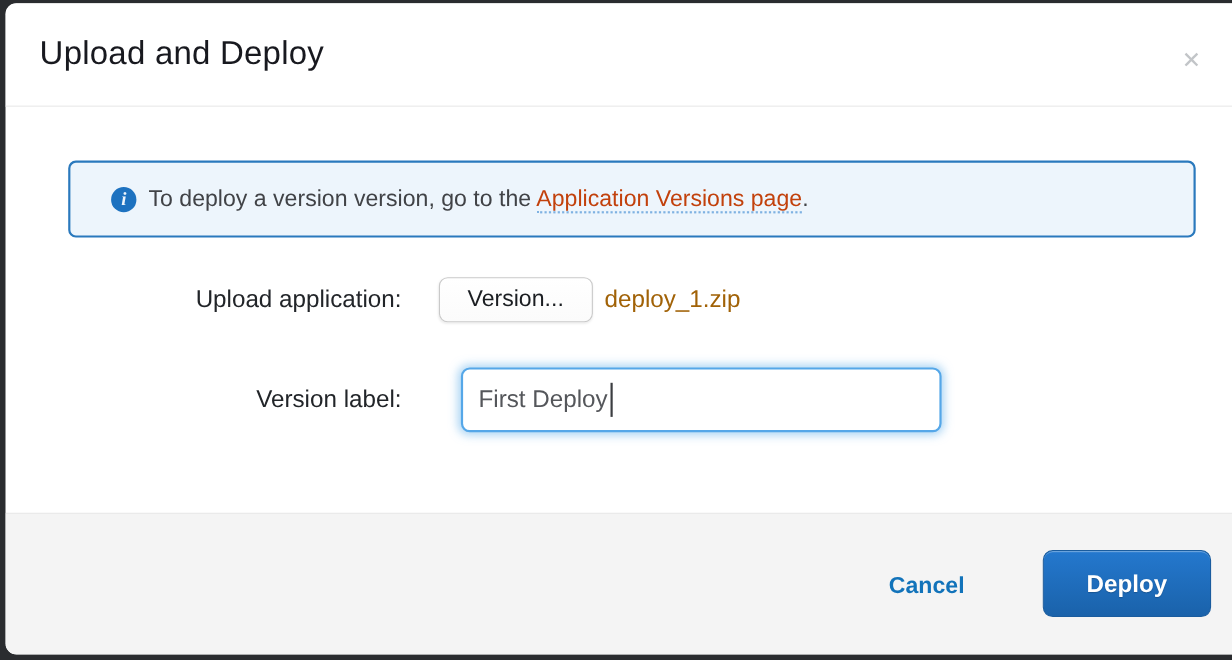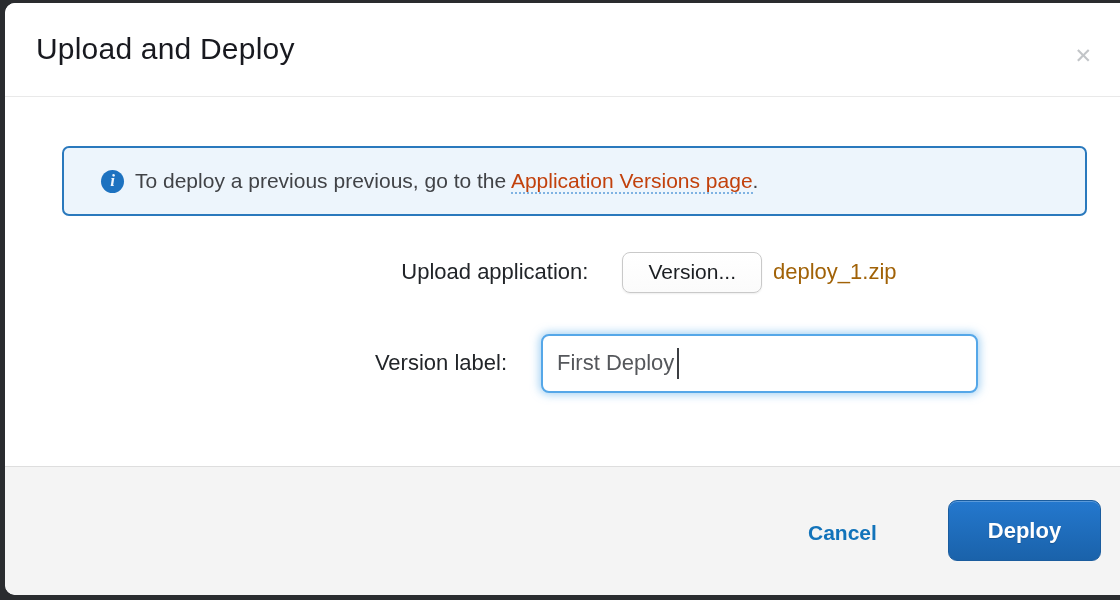--- a/index.html
+++ b/index.html
@@ -76,21 +76,20 @@
     text-decoration: none;
     border-bottom: 2px dotted #7fb2e2;
     cursor: pointer;
   }
   
   .form-row {
     position: absolute;
     left: 0; right: 0;
     display: flex;
     align-items: center;
-    justify-content: center;
   }
   .row-upload { top: 246px; height: 46px; }
   .row-version { top: 330px; height: 60px; }
   .form-label {
     width: 360px;
     text-align: right;
     font-size: 22px;
     color: #222529;
     flex: 0 0 auto;
   }
@@ -106,21 +105,21 @@
     box-shadow: 0 1px 2px rgba(0,0,0,0.07);
     cursor: pointer;
   }
   .file-name {
     margin-left: 11px;
     font-size: 22px;
     color: #a16207;
   }
   .input-wrap {
     position: relative;
-    margin-left: 34px;
+    margin-left: 54px;
   }
   .version-input {
     width: 437px;
     height: 59px;
     font-family: "Liberation Sans", "DejaVu Sans", sans-serif;
     font-size: 22px;
     color: #55575b;
     padding: 0 14px;
     border: 2px solid #55a7e8;
     border-radius: 8px;
@@ -175,21 +174,21 @@
 
 <div class="modal">
 
   <div class="header">
     <div class="title">Upload and Deploy</div>
     <span class="close">✕</span>
   </div>
 
   <div class="info-banner">
     <span class="info-icon">i</span>
-    <span><span>To deploy a previous previous, go to the </span><a class="info-link">Application Versions page</a><span>.</span></span>
+    <span><span>To deploy a version version, go to the </span><a class="info-link">Application Versions page</a><span>.</span></span>
   </div>
 
   <div class="form-row row-upload">
     <div class="form-label">Upload application:</div>
     <button class="browse-btn">Version...</button>
     <div class="file-name">deploy_1.zip</div>
   </div>
 
   <div class="form-row row-version">
     <div class="form-label">Version label:</div>

